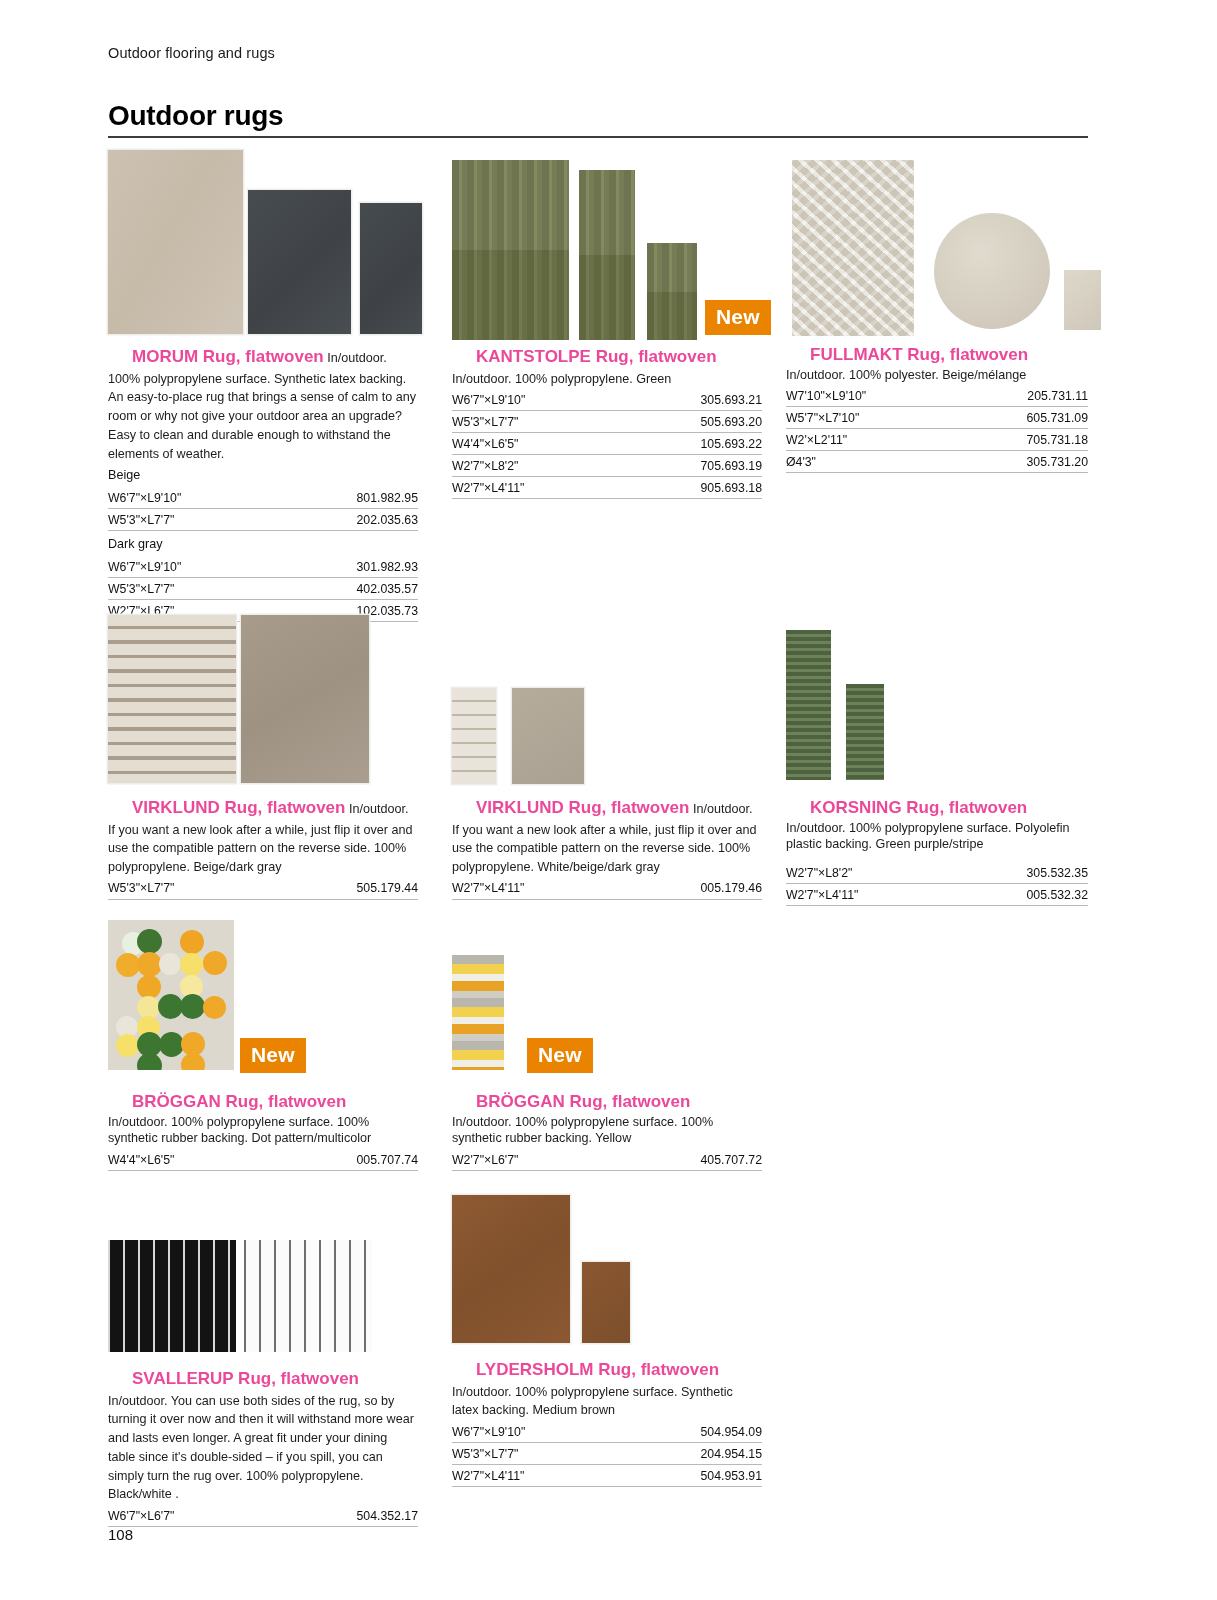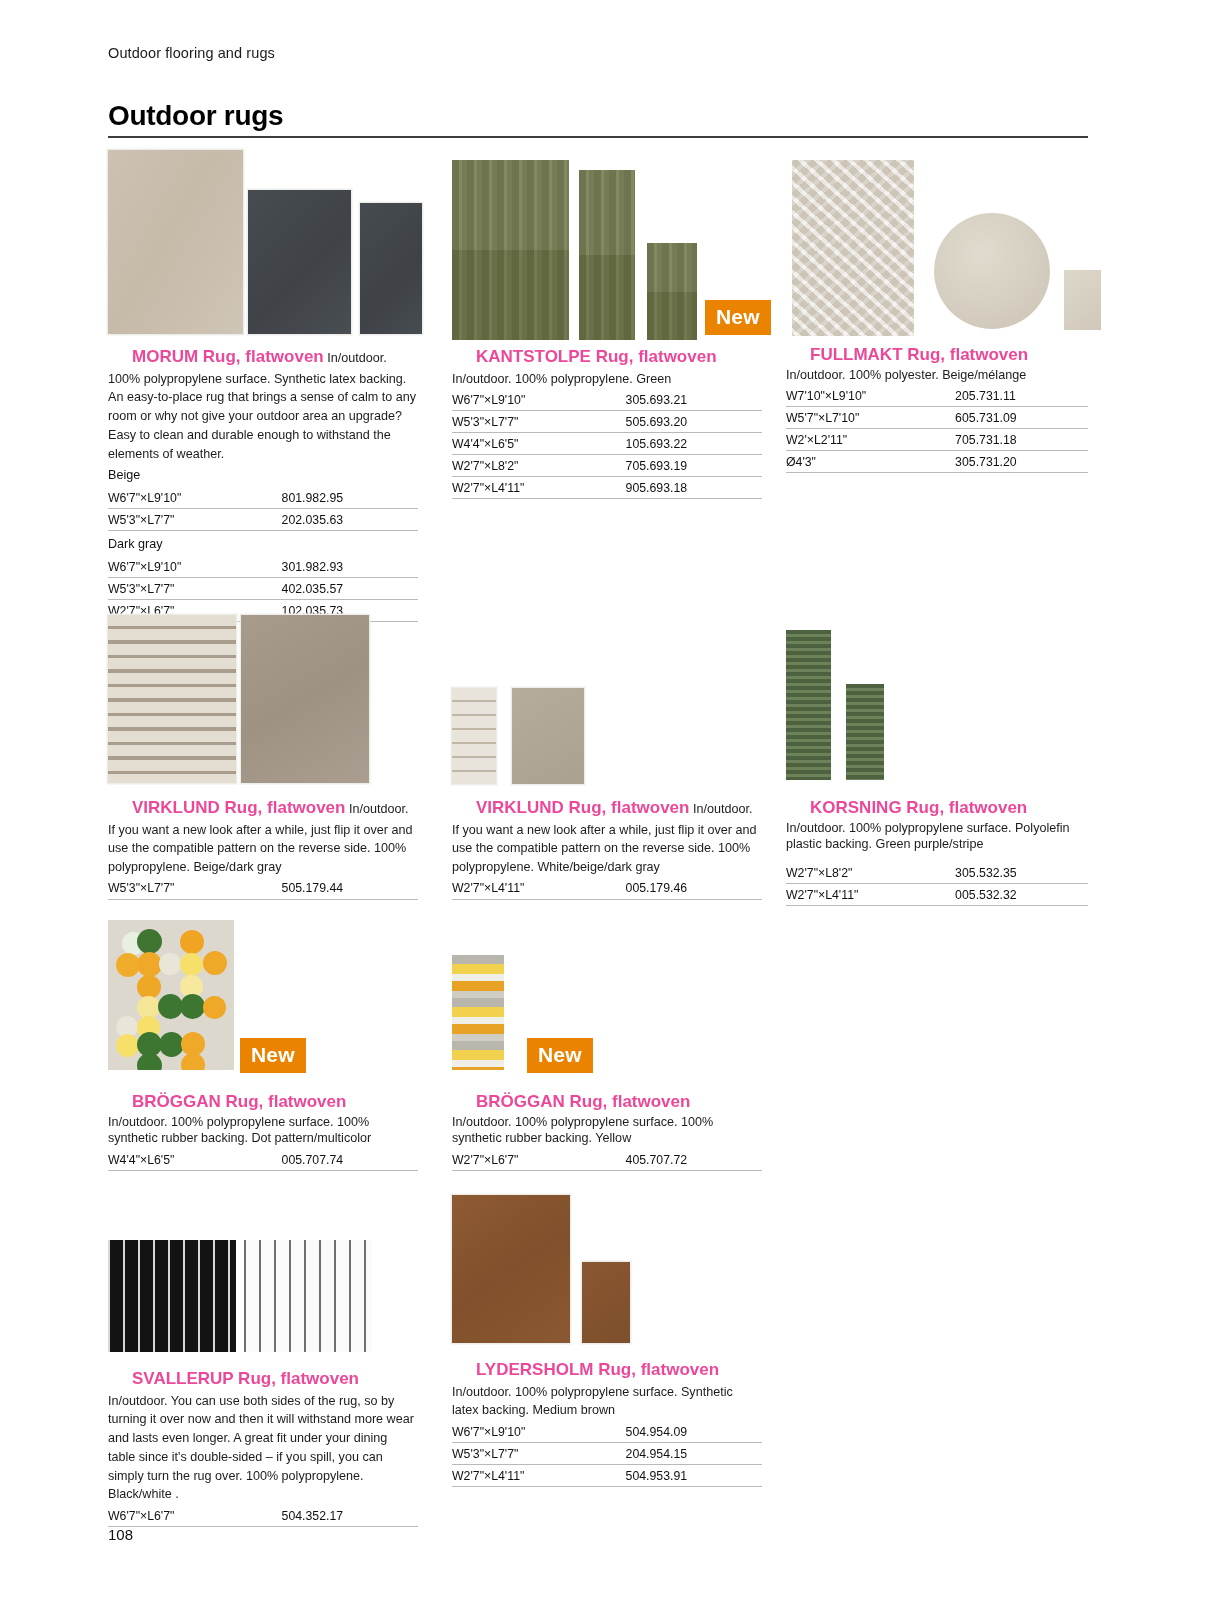--- a/index.html
+++ b/index.html
@@ -81,21 +81,21 @@
     margin-top: 2px;
     font-size: 12.3px;
   }
   table.arts td {
     border-bottom: 1px solid #b9b9b9;
     padding: 3.5px 0 3.5px 0;
     vertical-align: bottom;
     white-space: nowrap;
   }
   table.arts td.size { width: 56%; }
-  table.arts td.num  { width: 44%; text-align: left; }
+  table.arts td.num  { width: 44%; text-align: right; }
   table.arts tr:first-child td { border-top: none; }
 
   
   .new-badge {
     position: absolute;
     background: #E98300;
     color: #ffffff;
     font-weight: bold;
     font-size: 21px;
     line-height: 1;

